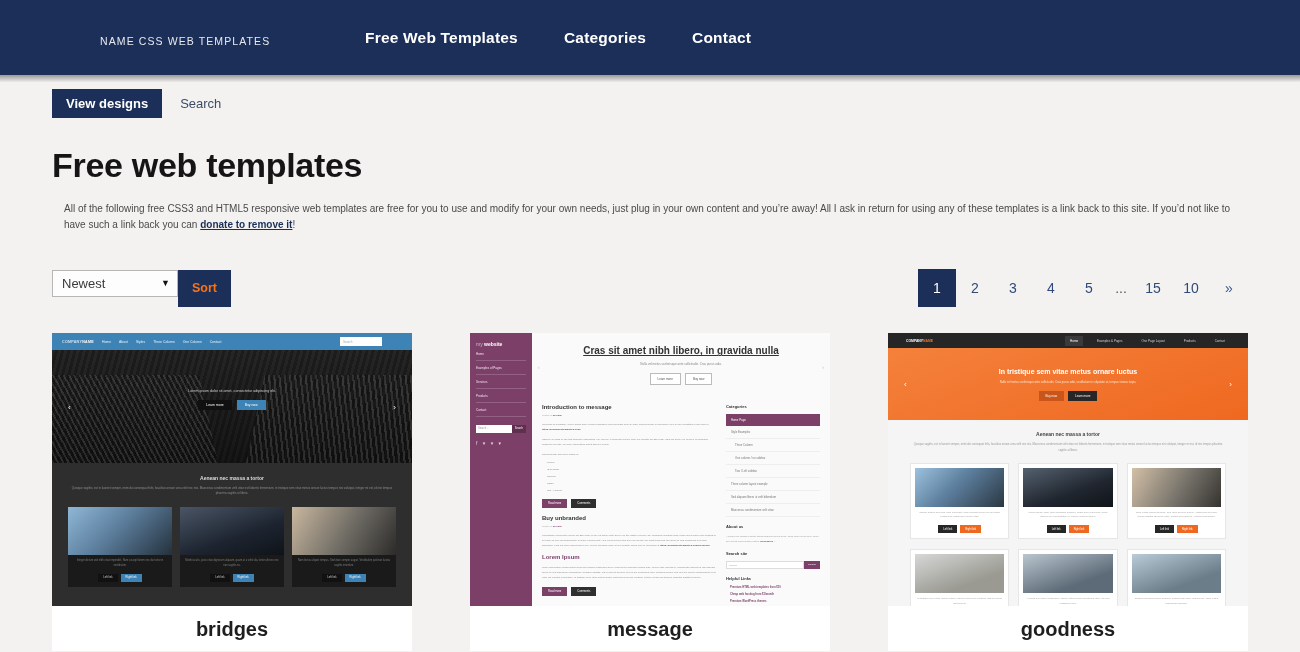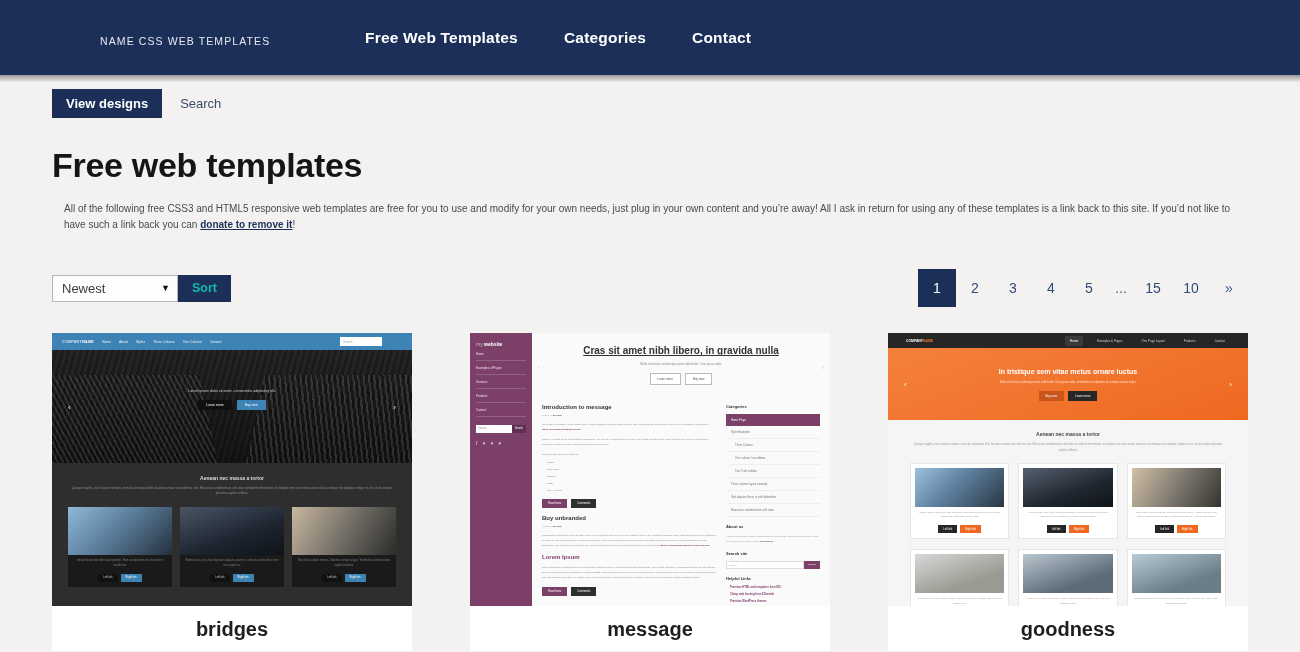--- a/index.html
+++ b/index.html
@@ -69,22 +69,22 @@
     margin-top:36px;
   }
   .sortwrap { display:flex; align-items:stretch; }
   .select-box {
     width:126px; height:27px; border:1px solid #b6b6b6; background:#fdfdfd;
     display:flex; align-items:center; justify-content:space-between;
     padding:0 7px 0 9px; font-size:13px; color:#3a3a3a;
   }
   .caret { font-size:9px; color:#111; }
   .sort-btn {
-    background:#1b2f59; color:#14b8a6; border:0; font-size:12.5px; font-weight:bold;
-    padding:0 14px; height:27px; cursor:pointer; font-family:inherit;
+    background:#1b2f59; color:#f97316; border:0; font-size:12.5px; font-weight:bold;
+    padding:0 14px; height:37px; cursor:pointer; font-family:inherit;
   }
 
   .pager { display:flex; align-items:center; }
   .pager a {
     font-size:14px; color:#2f4a7a; text-decoration:none;
     min-width:38px; height:38px; line-height:38px; text-align:center;
     display:inline-block;
   }
   .pager a.active { background:#1b2f59; color:#fff; }
   .pager a.dots { min-width:26px; color:#555; }

